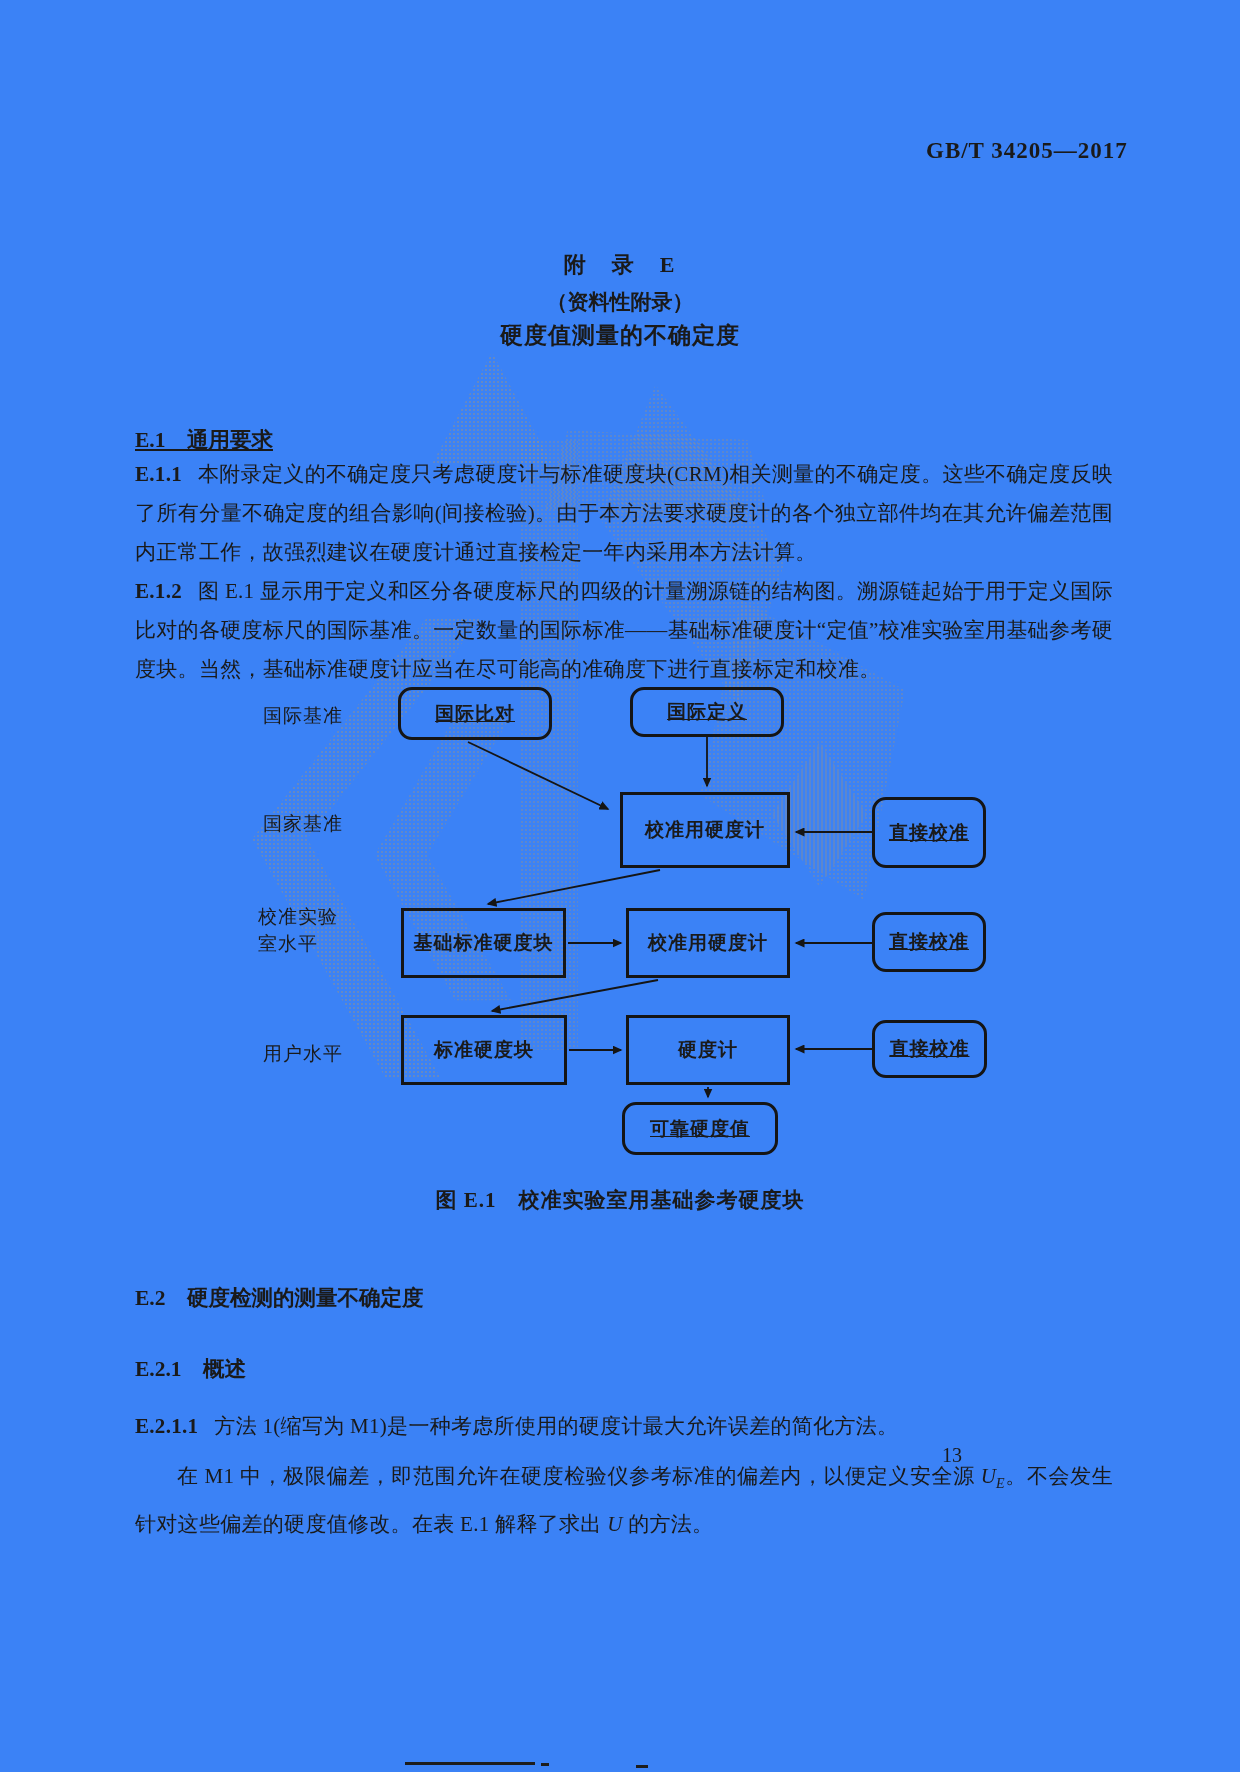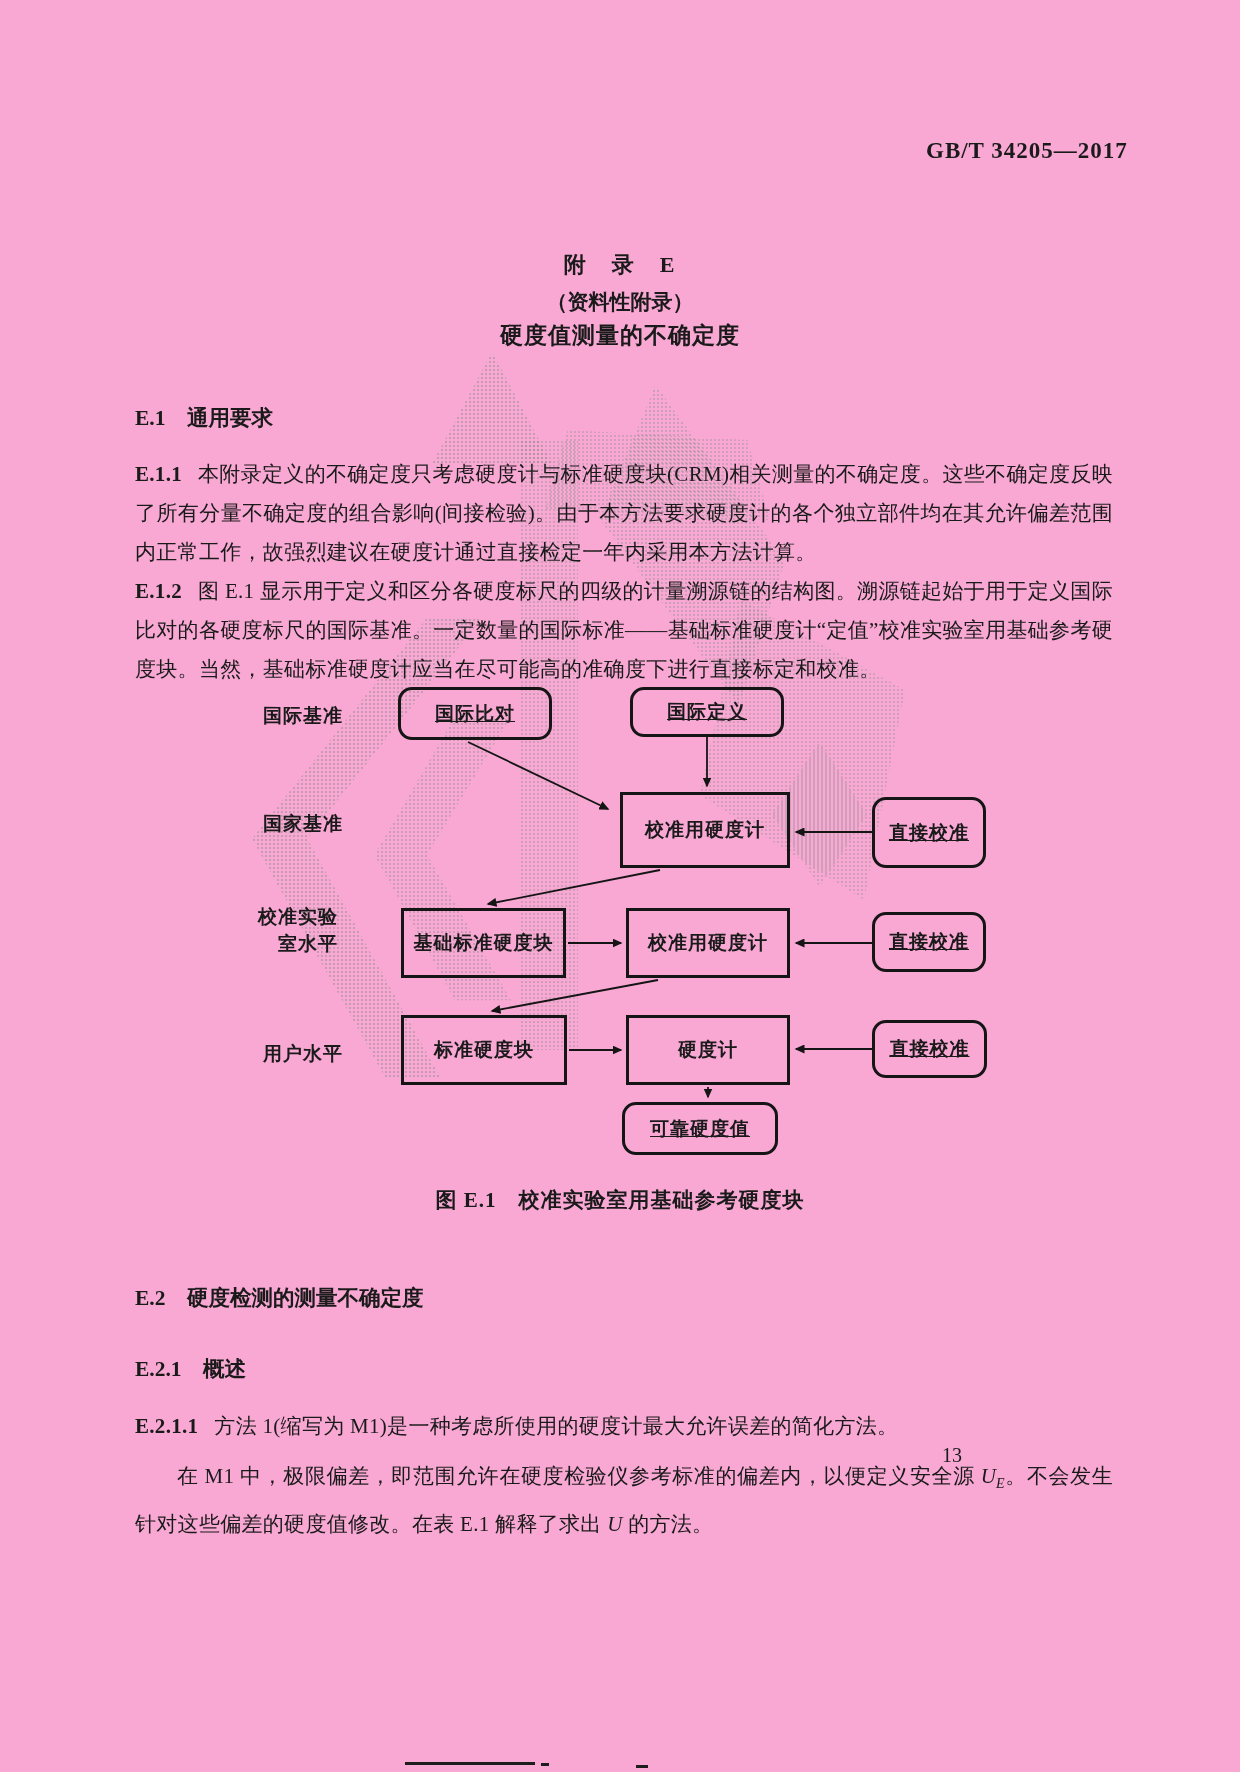--- a/index.html
+++ b/index.html
@@ -1,47 +1,47 @@
 <!DOCTYPE html>
 <html><head>
 <meta charset="utf-8">
 <style>
   html,body{margin:0;padding:0;background:#e8e8e8;}
   .page{
     position:relative;width:1240px;height:1772px;margin:0 auto;
-    background:#f9a8d4;color:#1a1a1a;overflow:hidden;
+    background:#3b82f6;color:#1a1a1a;overflow:hidden;
     font-family:"Liberation Serif","DejaVu Serif",serif;
   }
   .abs{position:absolute;}
   .header-code{
     top:138px;left:926px;width:200px;
     font-size:23px;font-weight:700;letter-spacing:1px;white-space:nowrap;
   }
   .title-line{left:0;width:100%;text-align:center;font-weight:700;}
   .t1{top:250px;font-size:22px;letter-spacing:2px;}
   .t2{top:288px;font-size:21px;}
   .t3{top:320px;font-size:23px;letter-spacing:1px;}
   .h-sec{font-size:21.5px;font-weight:700;white-space:nowrap;}
-  .e1-head{left:135px;top:403px;}
+  .e1-head{left:135px;top:425px;text-decoration:underline;}
   .bodyflow{left:135px;top:455px;width:978px;}
   .bodyflow p{margin:0;font-size:21px;line-height:39px;text-align:justify;letter-spacing:0.3px;}
   .clause-num{font-weight:700;margin-right:16px;}
   
   .fig{left:250px;top:660px;width:760px;height:520px;}
   .fig svg{position:absolute;left:0;top:0;width:760px;height:520px;}
   .dbox{
     position:absolute;border:3px solid #151515;box-sizing:border-box;
     display:flex;align-items:center;justify-content:center;
     font-size:19px;font-weight:700;text-align:center;letter-spacing:1px;
     background:rgba(255,255,255,0.0);
   }
   .rounded{border-radius:14px;text-decoration:underline;}
   .dlabel{
-    position:absolute;font-size:19px;font-weight:700;letter-spacing:1px;
-    white-space:pre-line;line-height:27px;text-align:right;
+    position:absolute;font-size:19px;font-weight:400;letter-spacing:1px;
+    white-space:pre-line;line-height:27px;
   }
   .fig-caption{left:0;top:1186px;width:100%;text-align:center;font-size:21px;font-weight:700;letter-spacing:1px;}
   
   .botflow{left:135px;top:1283px;width:978px;}
   .botflow h3,.botflow h4{margin:0;font-size:21.5px;font-weight:700;}
   .botflow .h21{margin-top:42px;}
   .botflow p{margin:0;font-size:21px;line-height:41px;text-align:justify;letter-spacing:0.3px;}
   .p-e211{margin-top:23px !important;}
   .p-m1{margin-top:9px !important;text-indent:2em;}
   .var{font-style:italic;font-family:"Liberation Serif",serif;}

